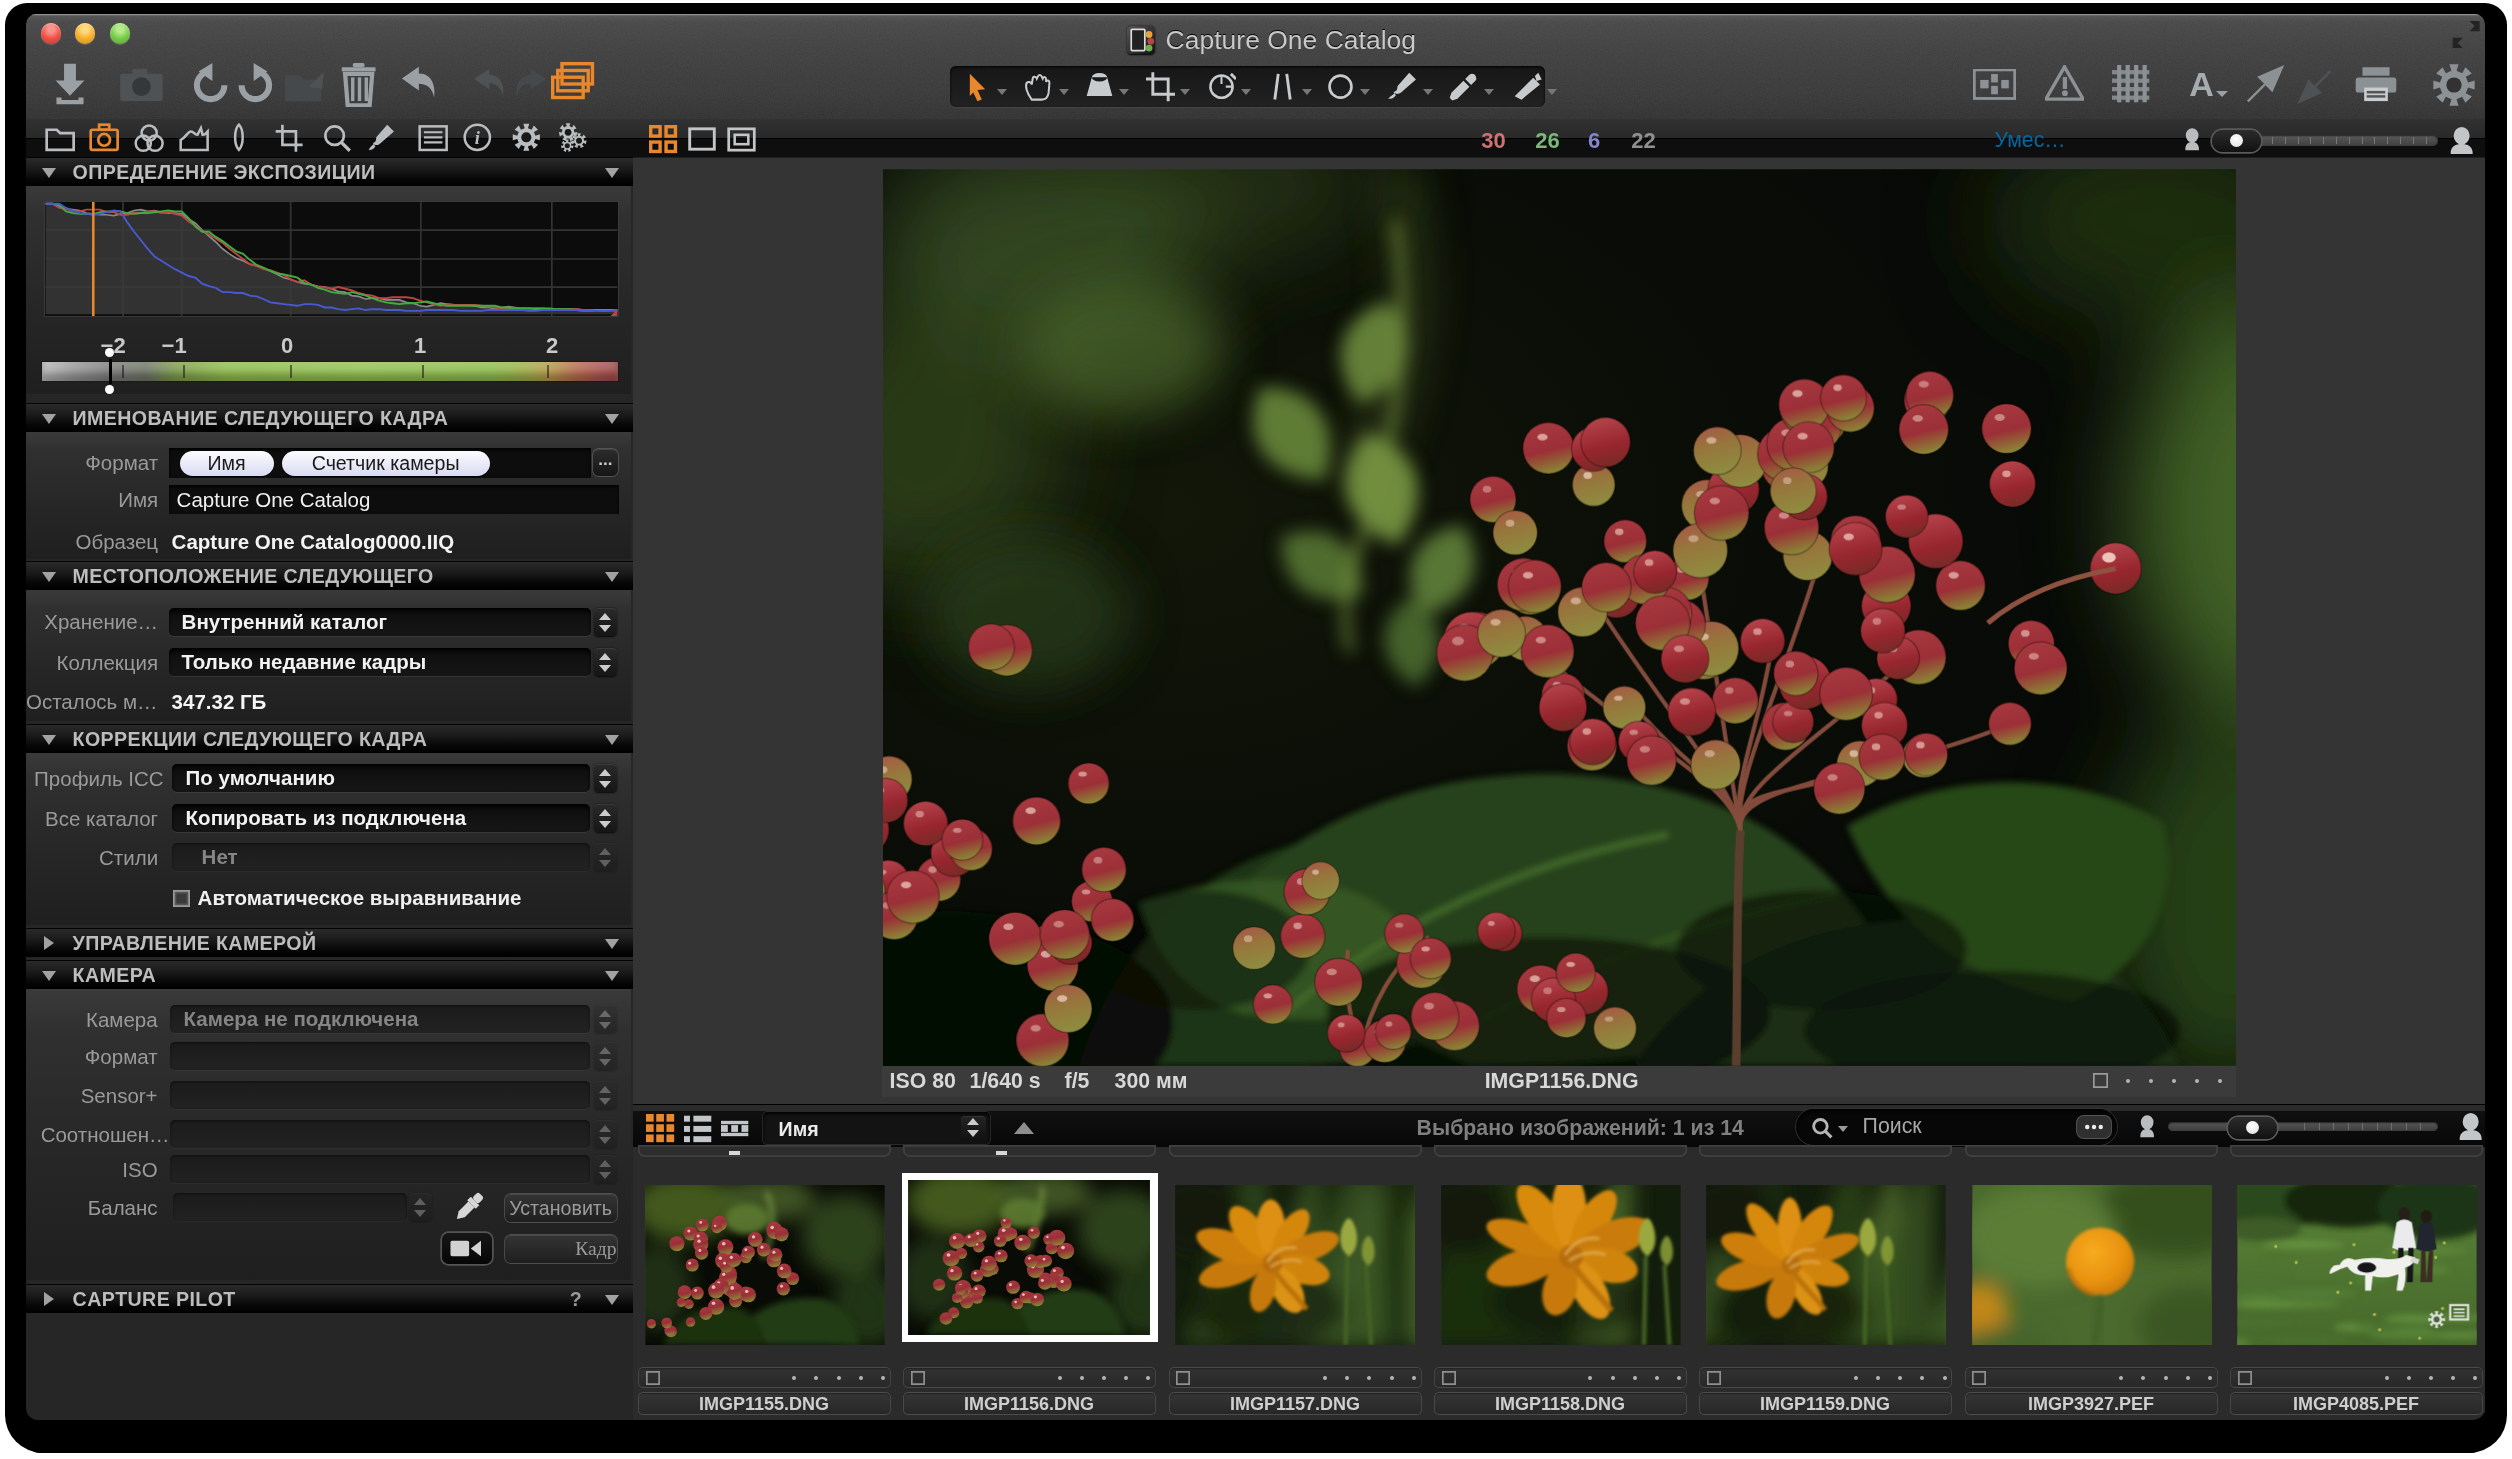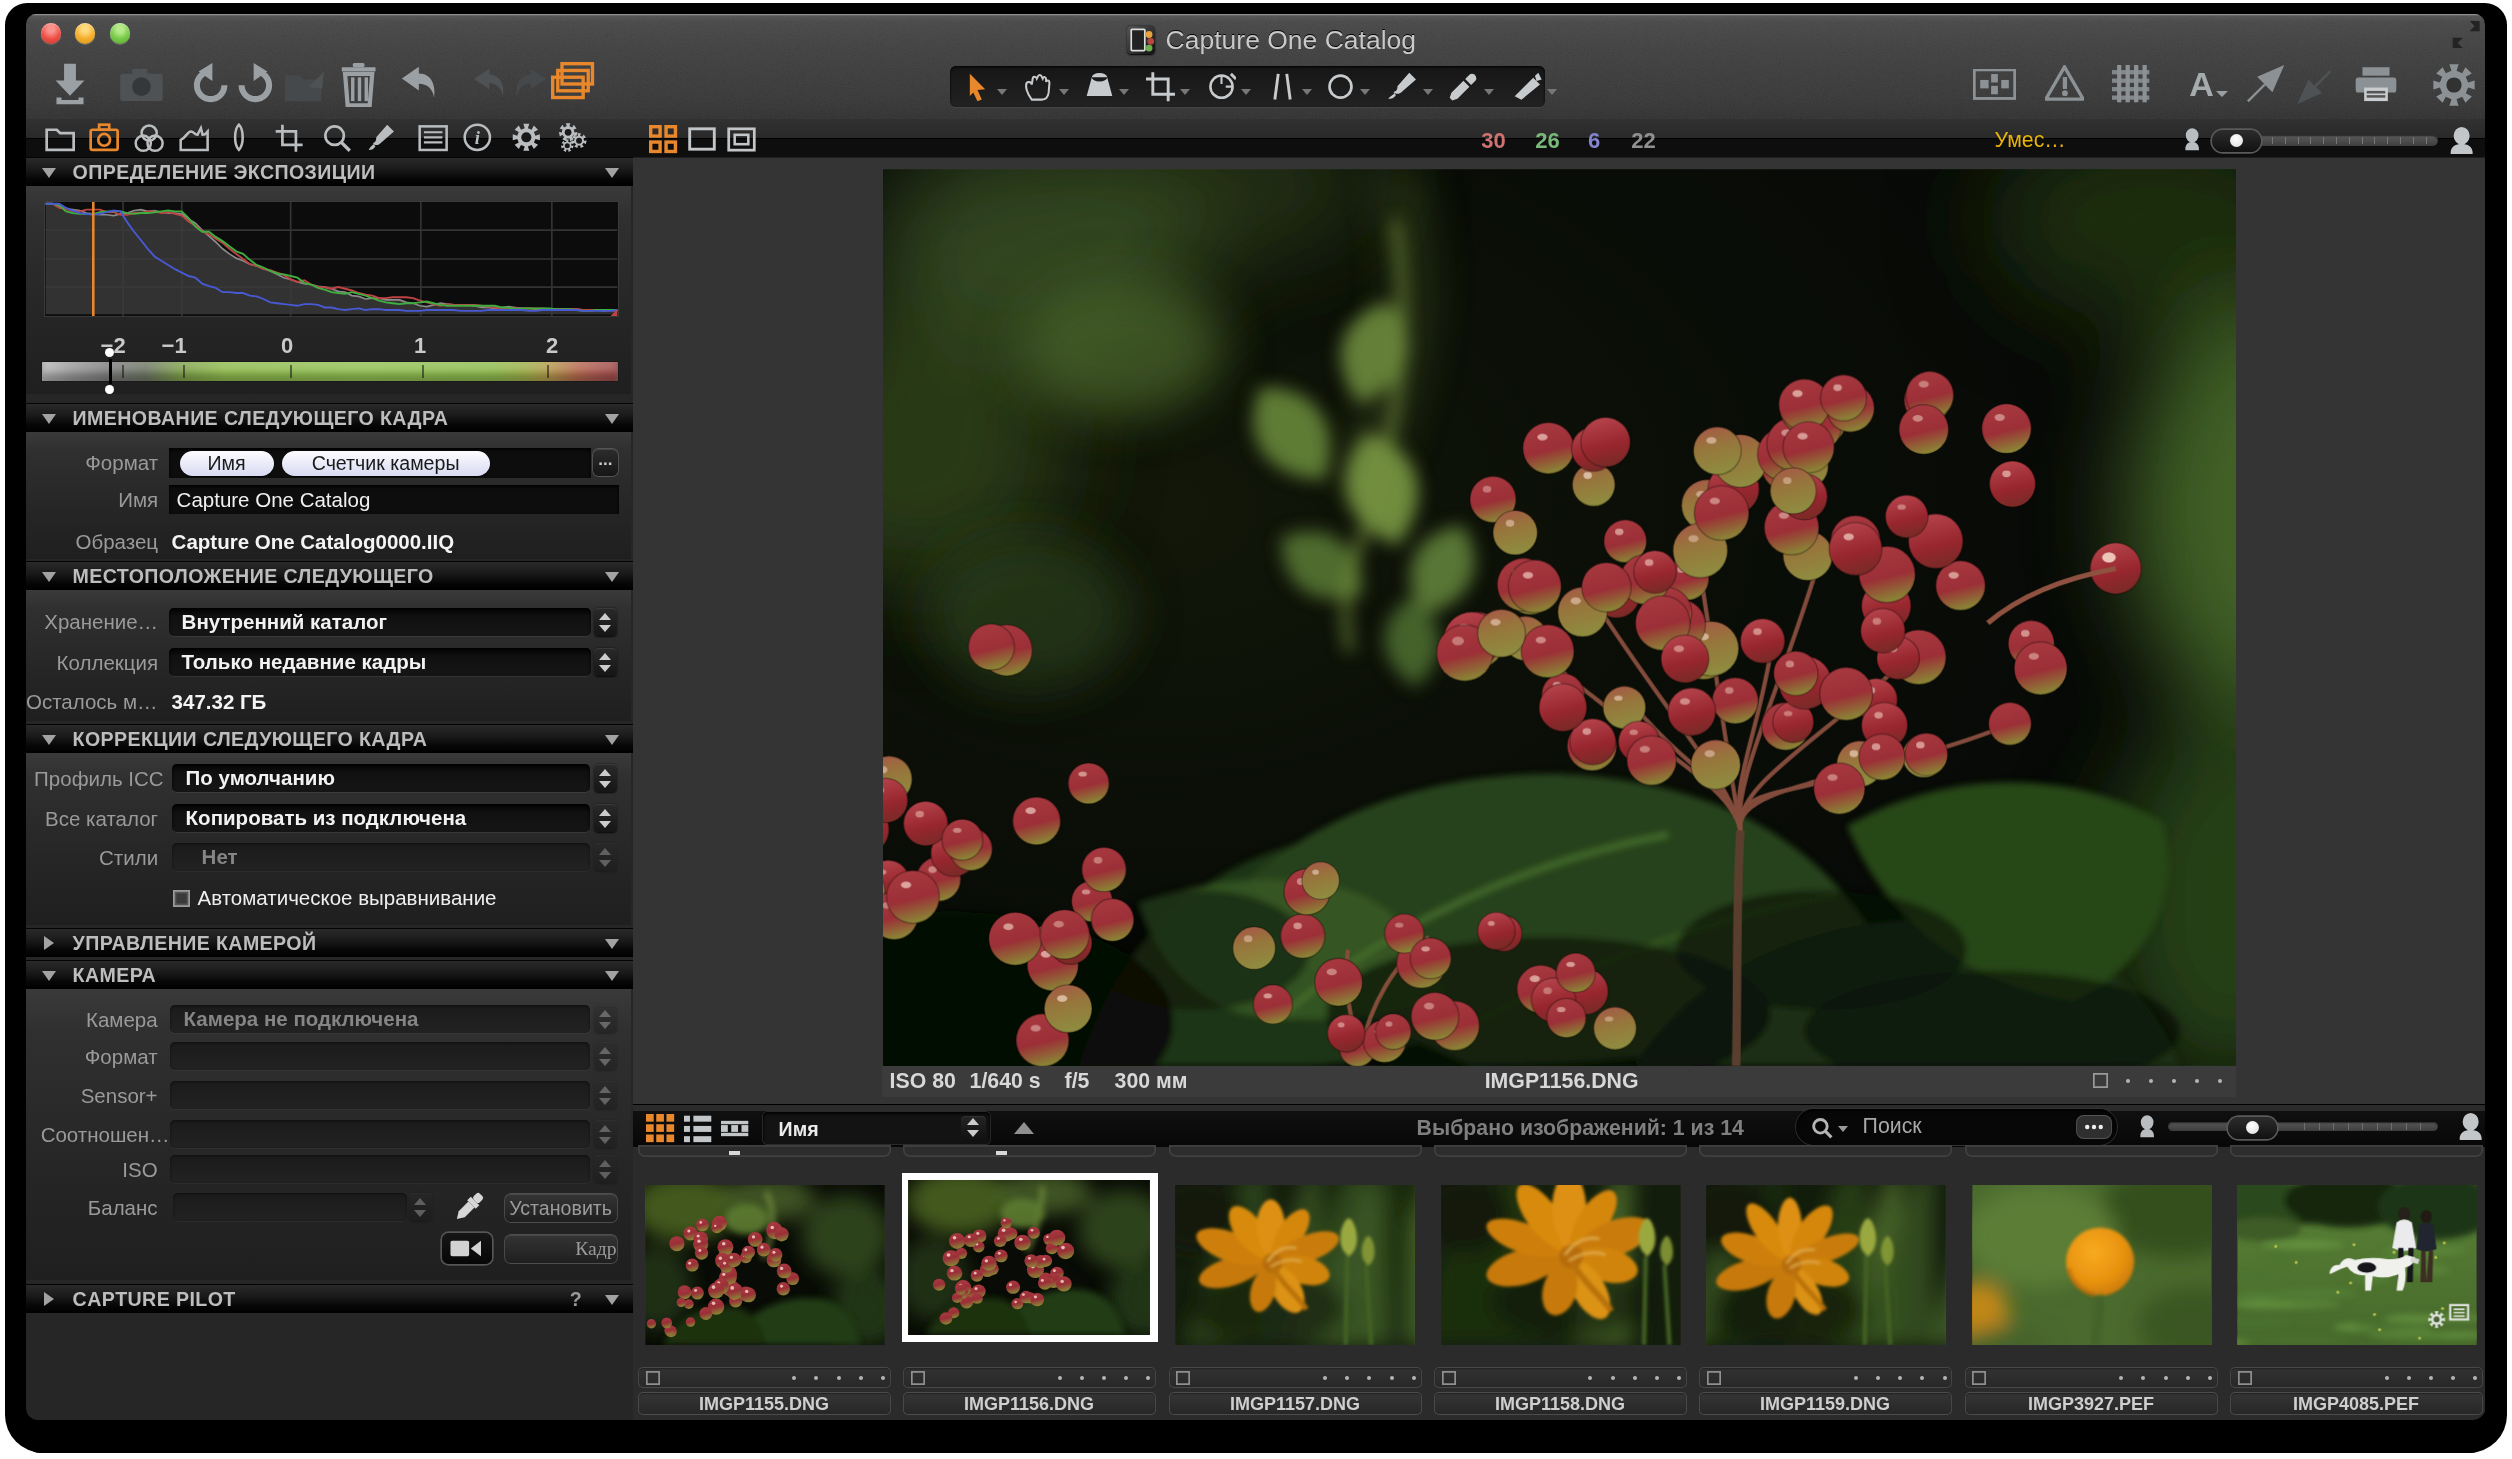--- a/index.html
+++ b/index.html
@@ -302,21 +302,21 @@
         <rect x="2" y="2" width="29" height="24" fill="none" stroke="#c2c6c8" stroke-width="3.4"></rect>
       </svg>
 <svg style="left:701px;top:113px;" width="29" height="25" viewBox="0 0 34 29">
         <rect x="2" y="2" width="30" height="25" fill="none" stroke="#c2c6c8" stroke-width="3.2"></rect>
         <rect x="9" y="9" width="16" height="11" fill="none" stroke="#c2c6c8" stroke-width="3"></rect>
       </svg>
 <div style="position:absolute;left:1444px;top:114px;width:48px;height:25.6px;font-size:22px;color:#cf7272;font-weight:700;text-align:center;line-height:25.6px;white-space:nowrap;">30</div>
 <div style="position:absolute;left:1498px;top:114px;width:48px;height:25.6px;font-size:22px;color:#79b979;font-weight:700;text-align:center;line-height:25.6px;white-space:nowrap;">26</div>
 <div style="position:absolute;left:1553px;top:114px;width:31px;height:25.6px;font-size:22px;color:#8585cf;font-weight:700;text-align:center;line-height:25.6px;white-space:nowrap;">6</div>
 <div style="position:absolute;left:1594px;top:114px;width:48px;height:25.6px;font-size:22px;color:#909090;font-weight:700;text-align:center;line-height:25.6px;white-space:nowrap;">22</div>
-<div style="position:absolute;left:1969px;top:114px;width:85px;height:25.6px;font-size:21.3px;color:#eab308;font-weight:400;text-align:left;line-height:25.6px;white-space:nowrap;">Умес…</div>
+<div style="position:absolute;left:1969px;top:114px;width:85px;height:25.6px;font-size:21.3px;color:#0369a1;font-weight:400;text-align:left;line-height:25.6px;white-space:nowrap;">Умес…</div>
 <svg style="left:2156px;top:114px;" width="22" height="24" viewBox="0 0 26 28">
         <path d="M12 0 a7.5 8.5 0 0 1 0 17 a7.5 8.5 0 0 1 0 -17 M4 24 c0 -5 4 -8 8 -8 c4 0 8 3 8 8 l0 2 -16 0 z" fill="#b9bdbf"></path>
       </svg>
 <div class="" style="left:2185px;top:121px;width:227px;height:11px;background:linear-gradient(#5a5a5a,#3f3f3f);border-radius:6px;box-shadow:inset 0 0.9px 1.7px rgba(0,0,0,.6);"></div>
 <div class="" style="left:2246px;top:123px;width:1.7px;height:7.7px;background:#777;"></div>
 <div class="" style="left:2259px;top:123px;width:1.7px;height:7.7px;background:#777;"></div>
 <div class="" style="left:2272px;top:123px;width:1.7px;height:7.7px;background:#777;"></div>
 <div class="" style="left:2284px;top:123px;width:1.7px;height:7.7px;background:#777;"></div>
 <div class="" style="left:2297px;top:123px;width:1.7px;height:7.7px;background:#777;"></div>
 <div class="" style="left:2310px;top:123px;width:1.7px;height:7.7px;background:#777;"></div>
@@ -430,21 +430,21 @@
         <div class="tri-d" style="left:5.1px;top:17px"></div>
       </div>
 <div style="position:absolute;left:8.5px;top:830px;width:124px;height:28px;font-size:20.5px;color:#9a9a9a;font-weight:400;text-align:right;line-height:28px;white-space:nowrap;">Стили</div>
 <div class="win-ignore dd dis" style="left:146px;top:829px;width:418px;height:28px;"></div>
 <div style="position:absolute;left:176px;top:830px;width:401px;height:26.5px;font-size:20.5px;color:#858585;font-weight:700;text-align:left;line-height:26.5px;white-space:nowrap;">Нет</div>
 <div class="step" style="left:568px;top:829px;width:23px;height:28px;opacity:.35;">
         <div class="tri-u" style="left:5.1px;top:5.1px"></div>
         <div class="tri-d" style="left:5.1px;top:17px"></div>
       </div>
 <div class="cb" style="left:147px;top:876px;width:17px;height:17px;"></div>
-<div style="position:absolute;left:172px;top:870px;width:393px;height:28px;font-size:20.5px;color:#efefef;font-weight:400;text-align:left;line-height:28px;white-space:nowrap;">Автоматическое выравнивание</div>
+<div style="position:absolute;left:172px;top:870px;width:393px;height:28px;font-size:20.5px;color:#efefef;font-weight:700;text-align:left;line-height:28px;white-space:nowrap;">Автоматическое выравнивание</div>
 <div class="hdr" style="left:0px;top:915px;width:607px;height:28px;">
         <div class="harr-c"></div>
         <div class="t">УПРАВЛЕНИЕ КАМЕРОЙ</div>
         <div class="harr-r"></div>
       </div>
 <div class="hdr" style="left:0px;top:947px;width:607px;height:28px;">
         <div class="harr-l"></div>
         <div class="t">КАМЕРА</div>
         <div class="harr-r"></div>
       </div>

